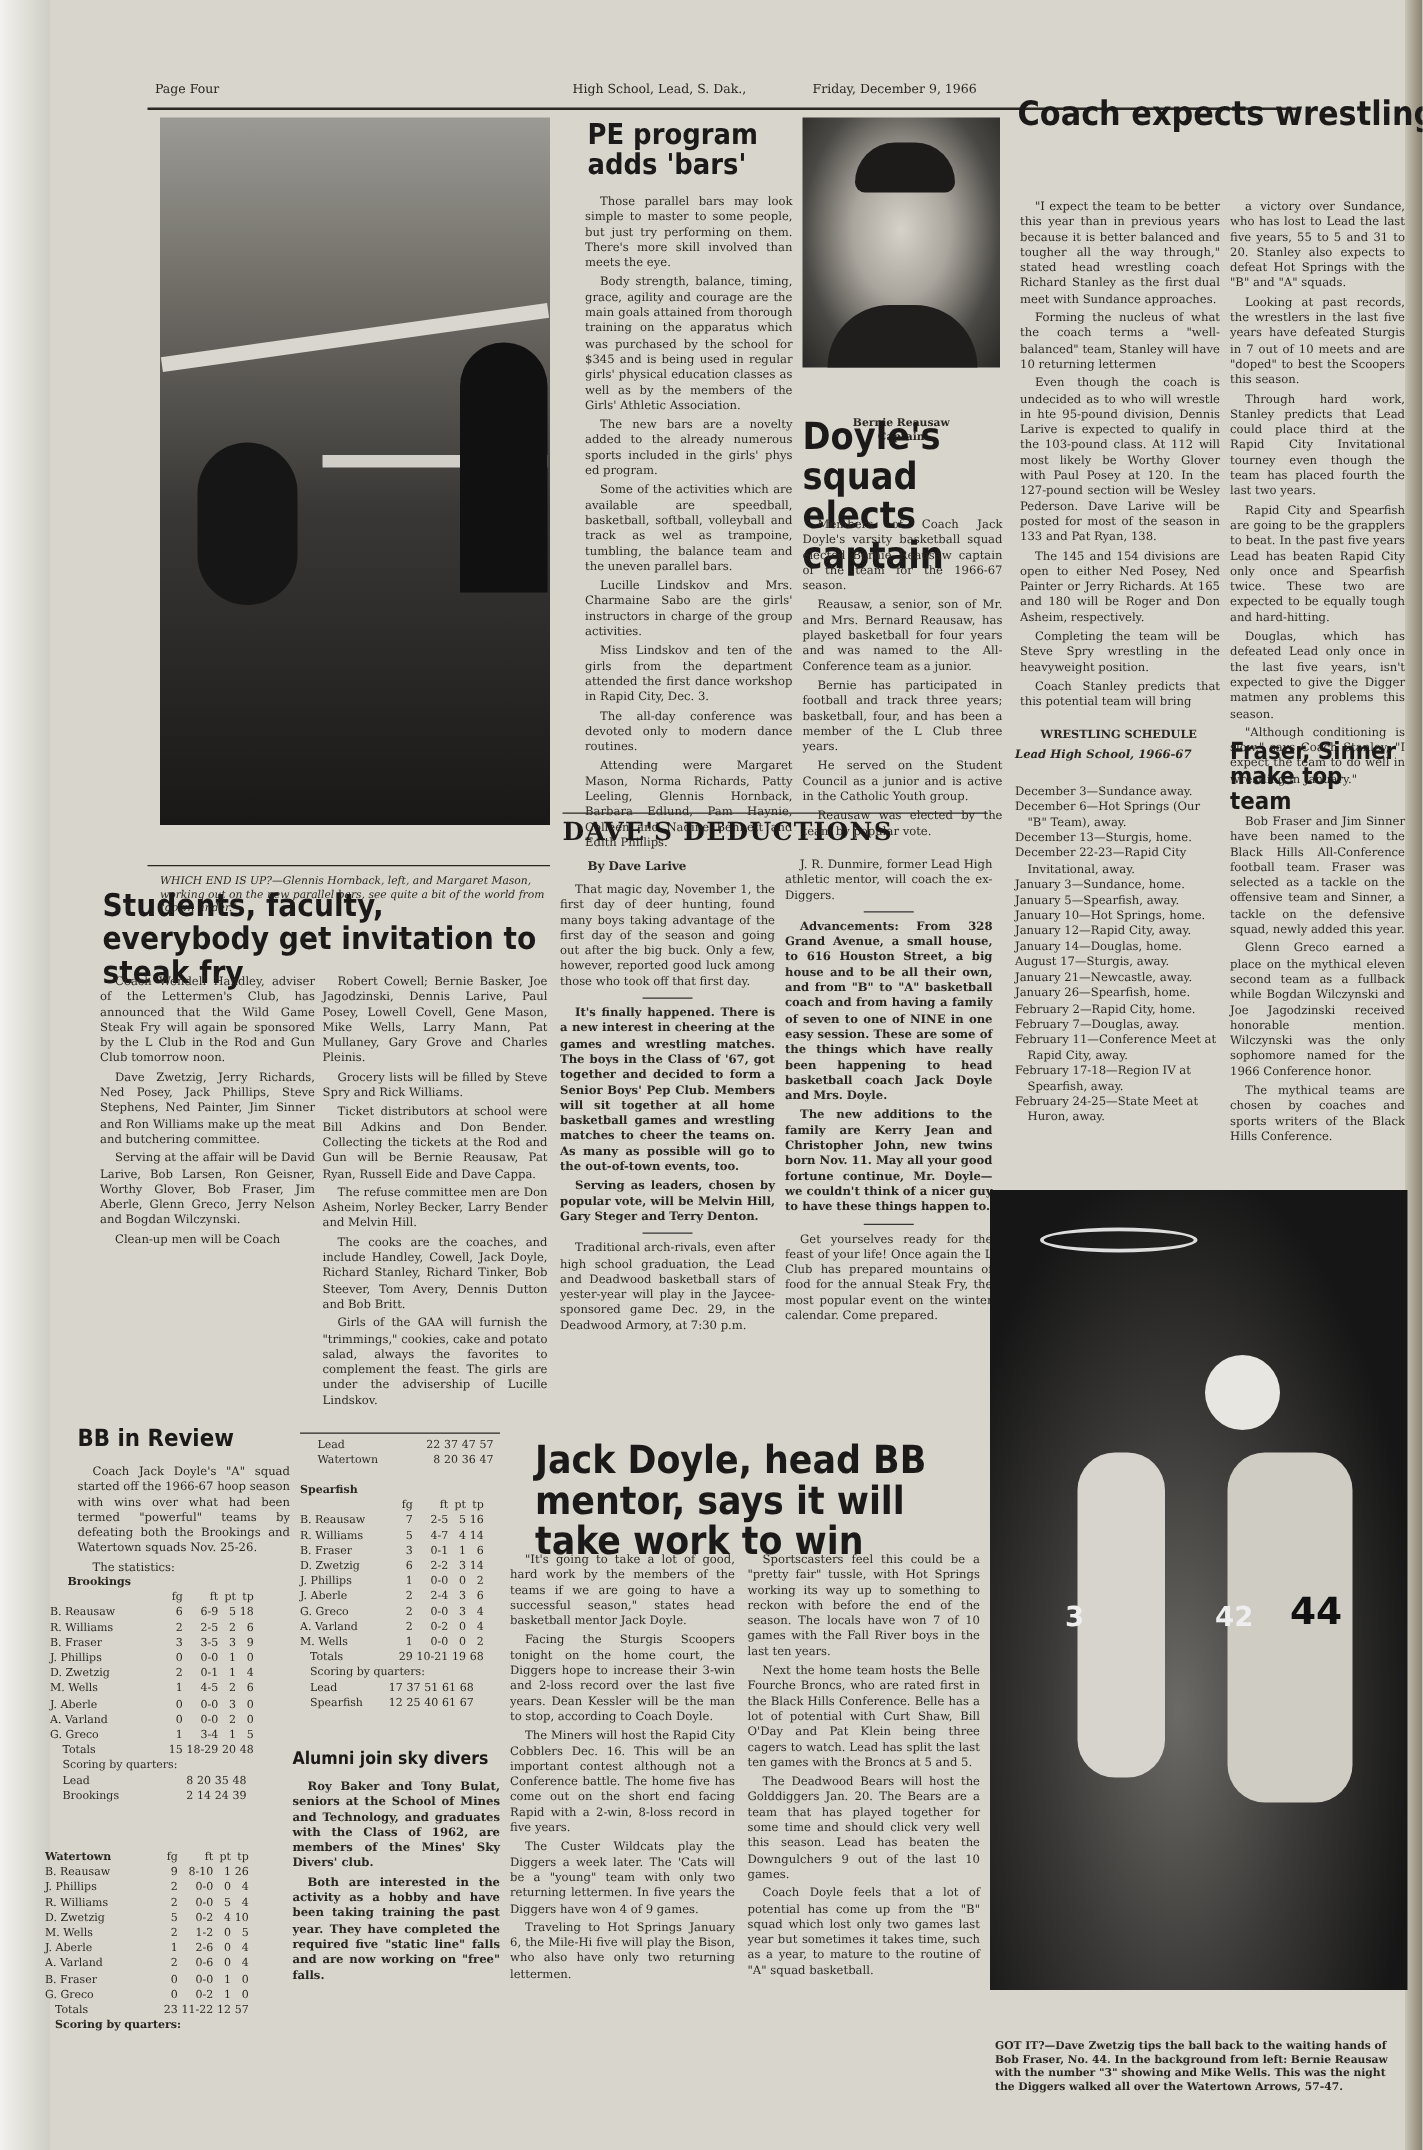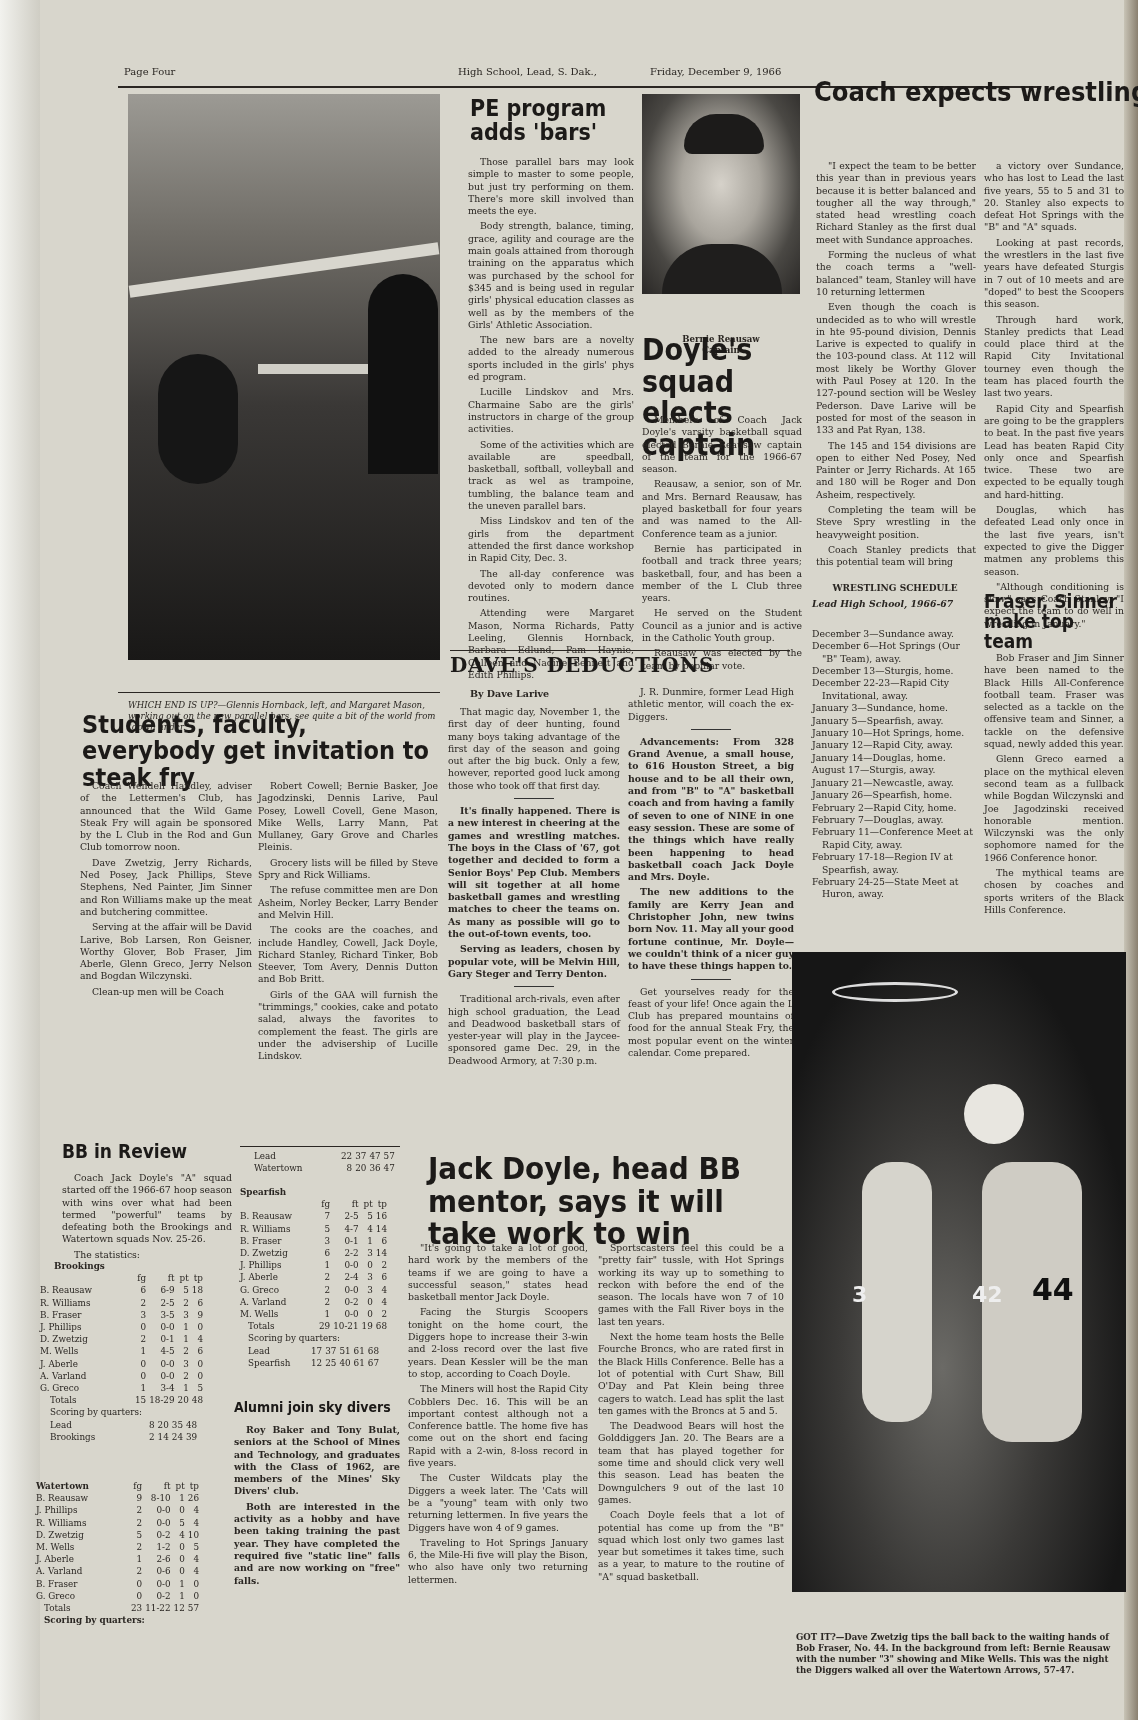--- a/index.html
+++ b/index.html
@@ -40,22 +40,22 @@
   <div style="position:absolute;left:240px;top:180px;width:70px;height:200px;border-radius:35px 35px 0 0;background:#111;"></div>
   <div style="position:absolute;left:30px;top:260px;width:80px;height:130px;border-radius:40px;background:#161616;"></div>
 </div>
 <div class="cap" style="left:128px;top:664px;width:312px;font-style:italic;">WHICH END IS UP?—Glennis Hornback, left, and Margaret Mason, working out on the new parallel bars, see quite a bit of the world from "down under."</div>
 
 <div class="hl" style="left:470px;top:96px;width:160px;font-size:23px;">PE program adds 'bars'</div>
 <div class="col" style="left:468px;top:156px;width:166px;">
   <p>Those parallel bars may look simple to master to some people, but just try performing on them. There's more skill involved than meets the eye.</p>
     <p>Body strength, balance, timing, grace, agility and courage are the main goals attained from thorough training on the apparatus which was purchased by the school for $345 and is being used in regular girls' physical education classes as well as by the members of the Girls' Athletic Association.</p>
     <p>The new bars are a novelty added to the already numerous sports included in the girls' phys ed program.</p>
+    <p>Some of the activities which are available are speedball, basketball, softball, volleyball and track as wel as trampoine, tumbling, the balance team and the uneven parallel bars.</p>
     <p>Lucille Lindskov and Mrs. Charmaine Sabo are the girls' instructors in charge of the group activities.</p>
-    <p>Some of the activities which are available are speedball, basketball, softball, volleyball and track as wel as trampoine, tumbling, the balance team and the uneven parallel bars.</p>
     <p>Miss Lindskov and ten of the girls from the department attended the first dance workshop in Rapid City, Dec. 3.</p>
     <p>The all-day conference was devoted only to modern dance routines.</p>
     <p>Attending were Margaret Mason, Norma Richards, Patty Leeling, Glennis Hornback, Barbara Edlund, Pam Haynie, Colleen and Nadine Bennett and Edith Phillips.</p>
 </div>
 
 <div class="photo" style="left:642px;top:94px;width:158px;height:200px;background:radial-gradient(ellipse at 50% 45%,#d6d2ca 0%,#a9a59d 35%,#4a4844 70%,#2a2826 100%);">
   <div style="position:absolute;left:42px;top:20px;width:80px;height:40px;border-radius:40px 40px 10px 10px;background:#1c1b1a;"></div>
   <div style="position:absolute;left:20px;top:150px;width:120px;height:60px;border-radius:50px 50px 0 0;background:#1f1e1d;"></div>
 </div>
 <div class="cap" style="left:642px;top:298px;width:158px;text-align:center;font-weight:bold;">
@@ -142,20 +142,21 @@
 <div class="hl" style="left:82px;top:712px;width:360px;font-size:25px;">Students, faculty, everybody get invitation to steak fry</div>
 <div class="col" style="left:80px;top:780px;width:172px;">
   <p>Coach Wendell Handley, adviser of the Lettermen's Club, has announced that the Wild Game Steak Fry will again be sponsored by the L Club in the Rod and Gun Club tomorrow noon.</p>
     <p>Dave Zwetzig, Jerry Richards, Ned Posey, Jack Phillips, Steve Stephens, Ned Painter, Jim Sinner and Ron Williams make up the meat and butchering committee.</p>
     <p>Serving at the affair will be David Larive, Bob Larsen, Ron Geisner, Worthy Glover, Bob Fraser, Jim Aberle, Glenn Greco, Jerry Nelson and Bogdan Wilczynski.</p>
     <p>Clean-up men will be Coach</p>
 </div>
 <div class="col" style="left:258px;top:780px;width:180px;">
   <p>Robert Cowell; Bernie Basker, Joe Jagodzinski, Dennis Larive, Paul Posey, Lowell Covell, Gene Mason, Mike Wells, Larry Mann, Pat Mullaney, Gary Grove and Charles Pleinis.</p>
     <p>Grocery lists will be filled by Steve Spry and Rick Williams.</p>
+    <p>Ticket distributors at school were Bill Adkins and Don Bender. Collecting the tickets at the Rod and Gun will be Bernie Reausaw, Pat Ryan, Russell Eide and Dave Cappa.</p>
     <p>The refuse committee men are Don Asheim, Norley Becker, Larry Bender and Melvin Hill.</p>
     <p>The cooks are the coaches, and include Handley, Cowell, Jack Doyle, Richard Stanley, Richard Tinker, Bob Steever, Tom Avery, Dennis Dutton and Bob Britt.</p>
     <p>Girls of the GAA will furnish the "trimmings," cookies, cake and potato salad, always the favorites to complement the feast. The girls are under the advisership of Lucille Lindskov.</p>
 </div>
 
 <div class="hl" style="left:62px;top:1142px;width:180px;font-size:19px;">BB in Review</div>
 <div class="col" style="left:62px;top:1172px;width:170px;">
   <p>Coach Jack Doyle's "A" squad started off the 1966-67 hoop season with wins over what had been termed "powerful" teams by defeating both the Brookings and Watertown squads Nov. 25-26.</p>
     <p>The statistics:</p>
 </div>

